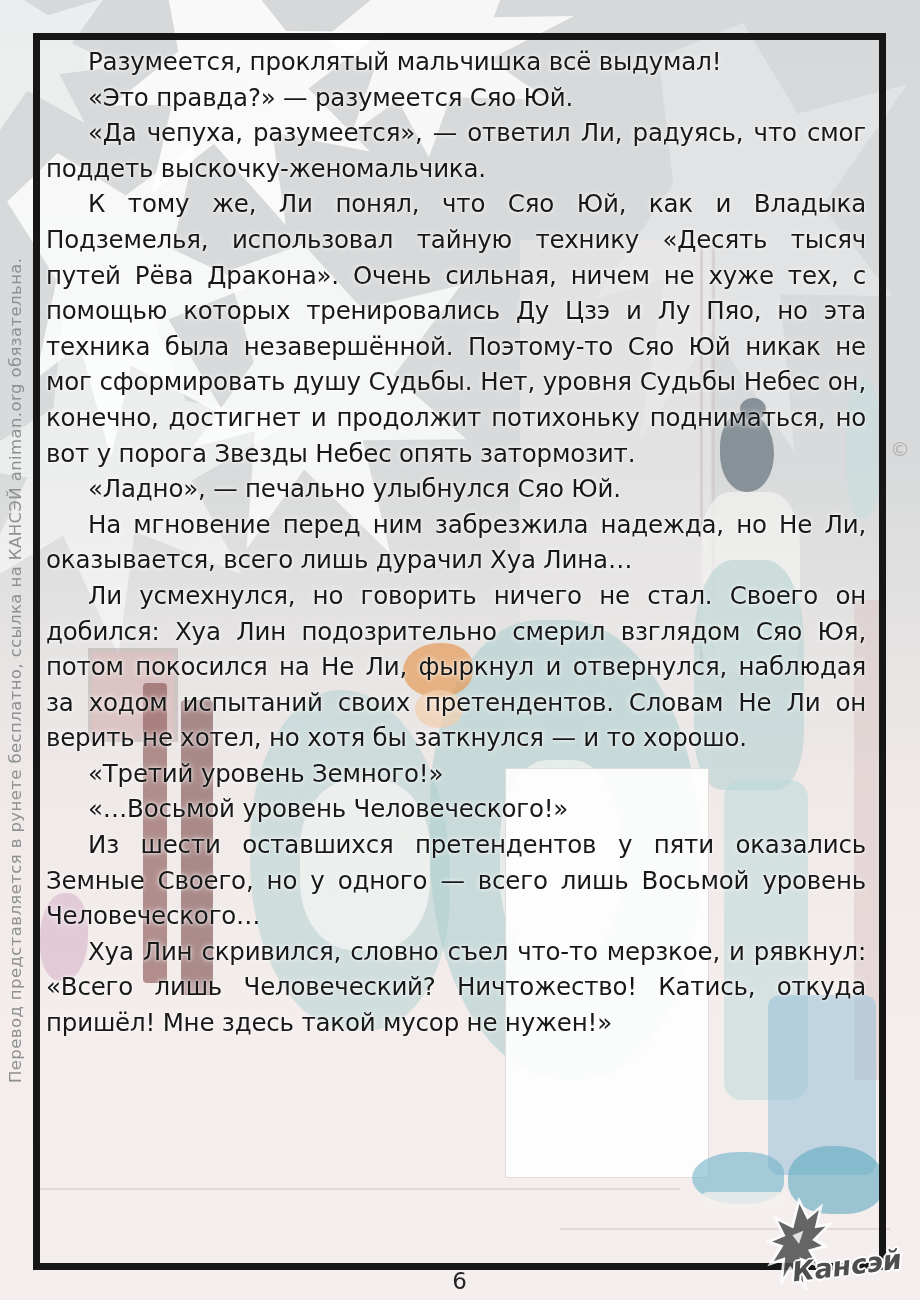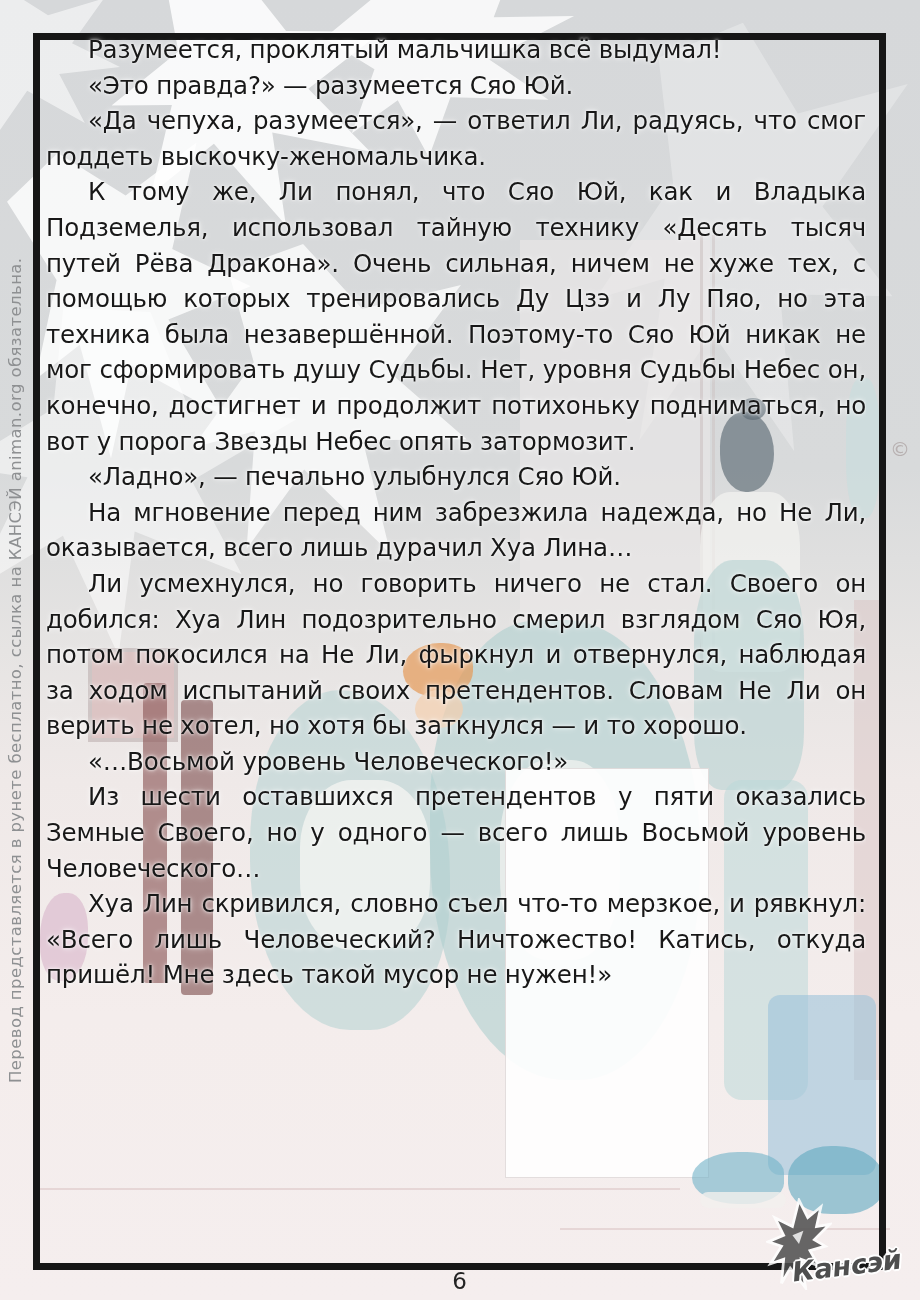--- a/index.html
+++ b/index.html
@@ -10,21 +10,21 @@
   }
   
   .art{position:absolute;inset:0;z-index:1;}
   .blob{position:absolute;}
   .graf{position:absolute;background:#fff;
     clip-path:polygon(30% 0,55% 18%,90% 6%,70% 38%,100% 55%,62% 60%,78% 95%,42% 72%,25% 100%,22% 62%,0 70%,18% 40%,4% 12%);}
   
   .frame{position:absolute;left:33px;top:33px;width:853px;height:1237px;
     border:7px solid #161616;box-sizing:border-box;z-index:3;}
   
-  .story{position:absolute;left:46px;top:32px;width:820px;height:1212px;overflow:hidden;z-index:4;
+  .story{position:absolute;left:46px;top:44px;width:820px;height:1212px;overflow:hidden;z-index:4;
     color:#181818;font-size:24.5px;line-height:35.6px;letter-spacing:-0.2px;
     text-shadow:0 0 3px rgba(255,255,255,.95),0 0 6px rgba(255,255,255,.8);}
   .story p{margin:0;text-align:justify;text-indent:42px;}
   
   .credit{position:absolute;left:1px;top:150px;height:1040px;width:28px;z-index:4;
     writing-mode:vertical-rl;transform:rotate(180deg);
     display:flex;align-items:center;justify-content:center;
     font-size:16.5px;color:#8e9092;letter-spacing:.4px;white-space:nowrap;}
   
   .cmark{position:absolute;left:890px;top:437px;z-index:4;font-size:20px;color:#b7b0b0;}
@@ -95,20 +95,21 @@
   <div class="frame"></div>
 
   <div class="story">
       <p>Разумеется, проклятый мальчишка всё выдумал!</p>
       <p>«Это правда?» — разумеется Сяо Юй.</p>
       <p>«Да чепуха, разумеется», — ответил Ли, радуясь, что смог поддеть выскочку-женомальчика.</p>
       <p>К тому же, Ли понял, что Сяо Юй, как и Владыка Подземелья, использовал тайную технику «Десять тысяч путей Рёва Дракона». Очень сильная, ничем не хуже тех, с помощью которых тренировались Ду Цзэ и Лу Пяо, но эта техника была незавершённой. Поэтому-то Сяо Юй никак не мог сформировать душу Судьбы. Нет, уровня Судьбы Небес он, конечно, достигнет и продолжит потихоньку подниматься, но вот у порога Звезды Небес опять затормозит.</p>
       <p>«Ладно», — печально улыбнулся Сяо Юй.</p>
       <p>На мгновение перед ним забрезжила надежда, но Не Ли, оказывается, всего лишь дурачил Хуа Лина…</p>
       <p>Ли усмехнулся, но говорить ничего не стал. Своего он добился: Хуа Лин подозрительно смерил взглядом Сяо Юя, потом покосился на Не Ли, фыркнул и отвернулся, наблюдая за ходом испытаний своих претендентов. Словам Не Ли он верить не хотел, но хотя бы заткнулся — и то хорошо.</p>
+      <p>«Третий уровень Земного!»</p>
       <p>«…Восьмой уровень Человеческого!»</p>
       <p>Из шести оставшихся претендентов у пяти оказались Земные Своего, но у одного — всего лишь Восьмой уровень Человеческого…</p>
       <p>Хуа Лин скривился, словно съел что-то мерзкое, и рявкнул: «Всего лишь Человеческий? Ничтожество! Катись, откуда пришёл! Мне здесь такой мусор не нужен!»</p>
     </div>
 
   <div class="credit">Перевод представляется в рунете бесплатно, ссылка на КАНСЭЙ animan.org обязательна.</div>
 
   <div class="cmark">©</div>
 
   <div class="pagenum">6</div>

